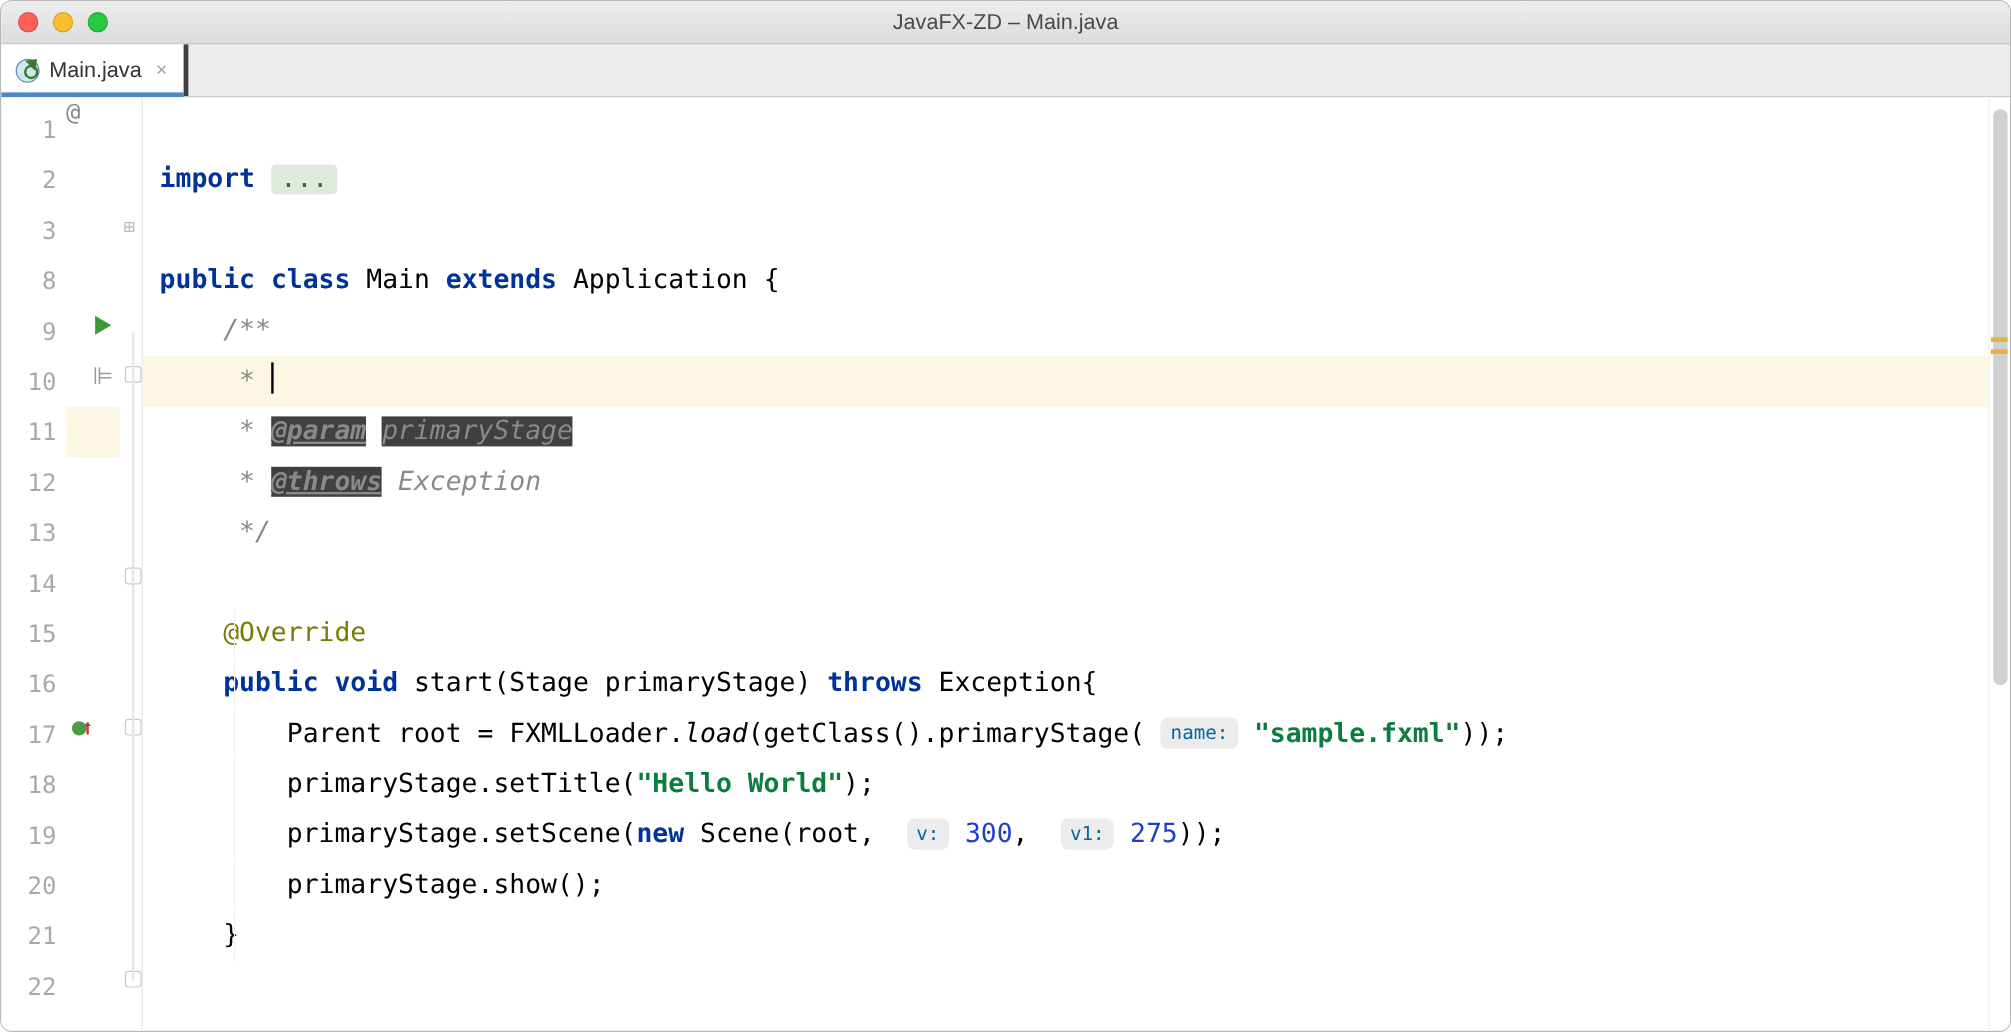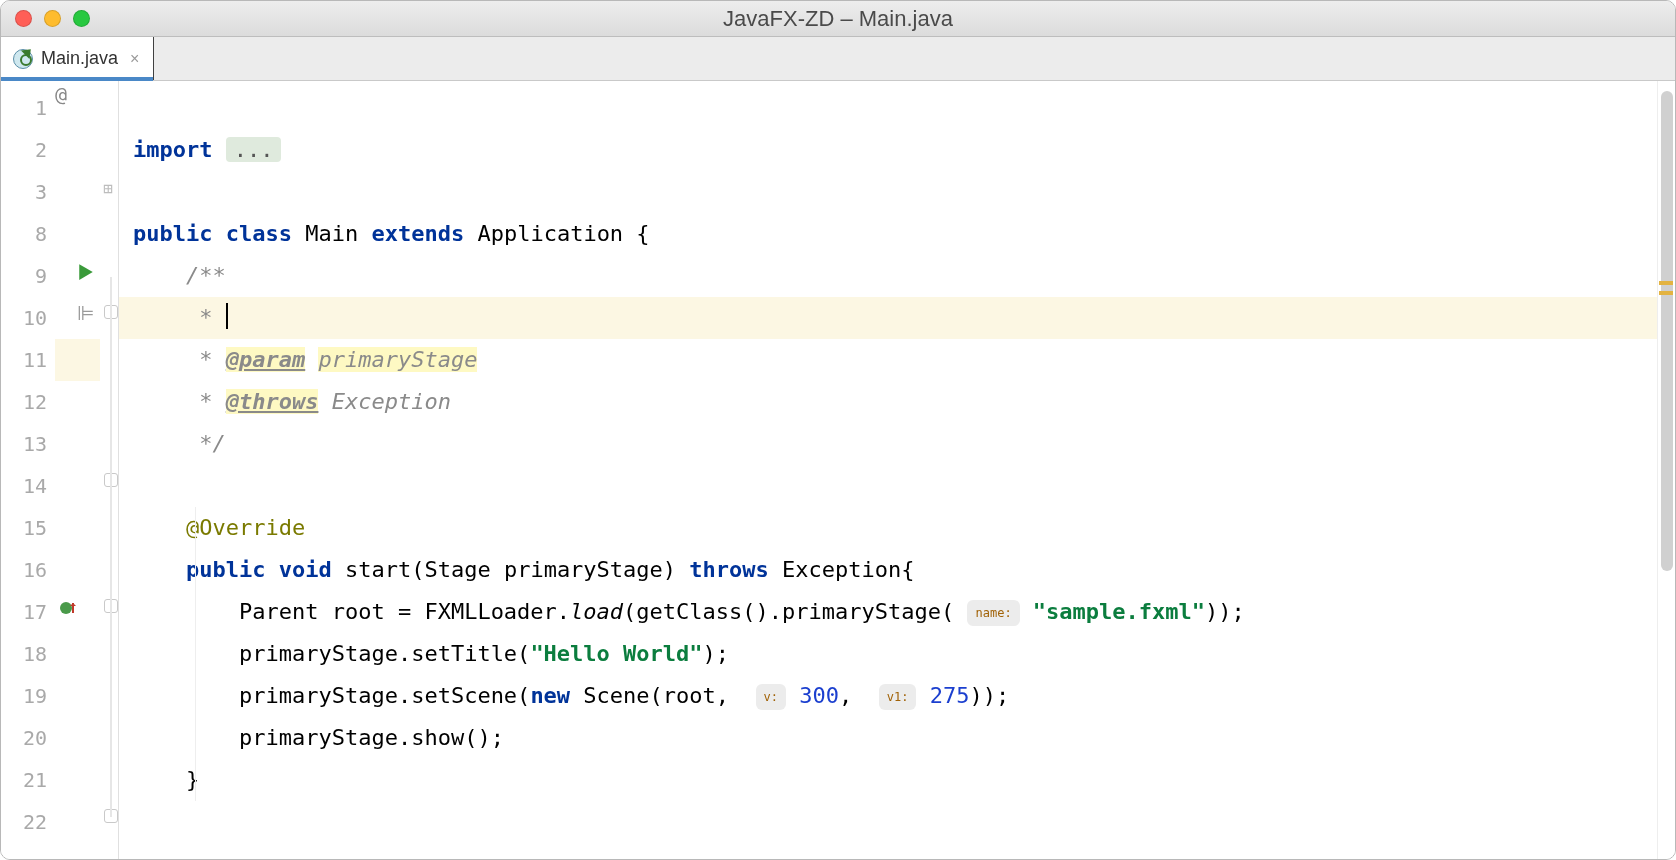--- a/index.html
+++ b/index.html
@@ -21,36 +21,36 @@
     display: flex;
     align-items: center;
     position: relative;
     flex-shrink: 0;
   }
   .traffic { display: flex; gap: 12px; margin-left: 14px; }
   .dot { width: 17px; height: 17px; border-radius: 50%; border: 1px solid rgba(0,0,0,0.15); }
   .dot.red { background:#ff5f57; } .dot.yellow{background:#febc2e;} .dot.green{background:#28c840;}
   .title {
     position:absolute; left:0; right:0; text-align:center;
-    font-size: 22px; color:#4a4a4a; pointer-events:none;
+    font-size: 18px; color:#4a4a4a; pointer-events:none;
   }
   
   .tabbar {
     height: 44px;
     background: #ececec;
     border-bottom: 1px solid #c9c9c9;
     display: flex;
     align-items: stretch;
     flex-shrink: 0;
   }
   .tab {
     display:flex; align-items:center;
     background:#fff;
     padding: 0 14px 0 12px;
-    border-right:1px solid #404040;
+    border-right:4px solid #404040;
     position: relative;
     gap: 8px;
     font-size: 18px;
     color:#333;
   }
   .tab::after{
     content:""; position:absolute; left:0; right:0; bottom:-1px;
     height:4px; background:#4a88c7;
   }
   .tab .file-icon {
@@ -99,27 +99,27 @@
     padding-left: 14px;
     position: relative;
   }
   .codeline.hl { background:#fcf7e3; }
   
   .kw { color:#003399; font-weight:700; }
   .pkg{ color:#222; }
   .ann{ color:#7a7a00; }
   .cmt{ color:#8a8a8a; font-style:italic; }
   .tag{ color:#8a8a8a; font-style:italic; font-weight:700; text-decoration:underline; }
-  .tagbg { background:#fef9c3; }
+  .tagbg { background:#404040; }
   .str{ color:#0b7d3e; font-weight:700; }
   .num{ color:#1b3fcf; }
   .it { font-style:italic; }
   .hint {
-    background:#ececec; color:#a16207; border-radius:6px;
-    padding: 0 8px; font-size:12px;
+    background:#ececec; color:#0369a1; border-radius:6px;
+    padding: 0 8px; font-size:16px;
     display:inline-block; line-height:26px; vertical-align:2px;
   }
   .foldpill{
     background:#dfeadd; color:#555; padding:0 8px; border-radius:4px;
   }
   .cursor {
     display:inline-block; width:2px; height:26px; background:#000; vertical-align:-4px;
   }
   
   .foldicon, .runicon, .overrideicon, .alignicon, .splitplus {

